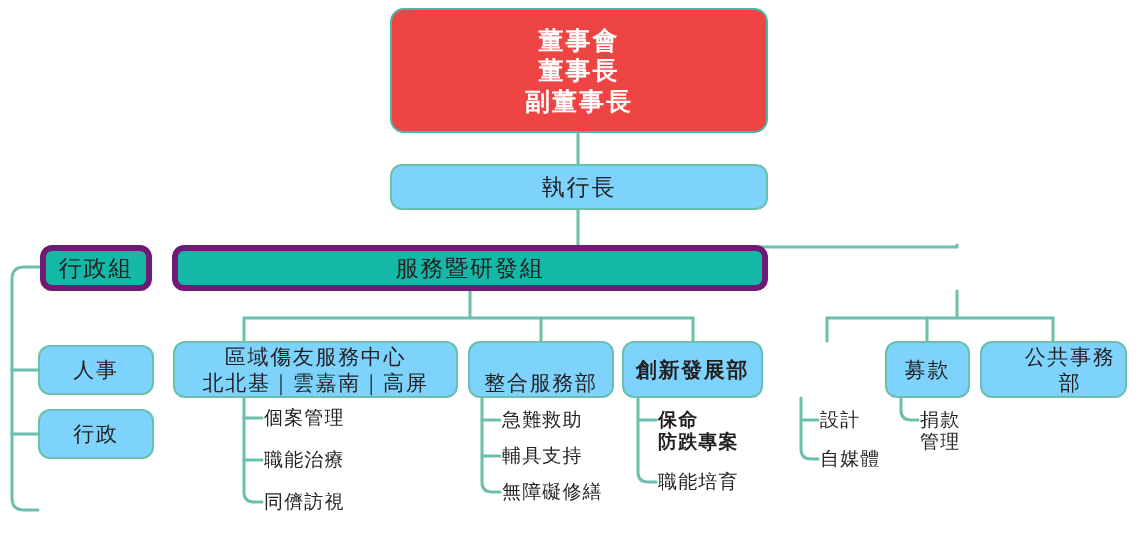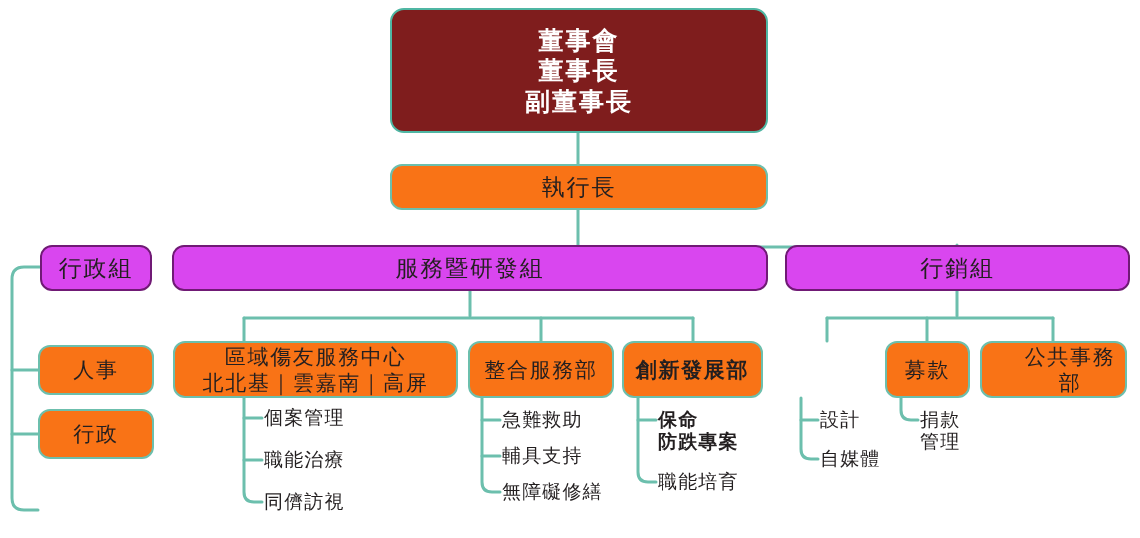--- a/index.html
+++ b/index.html
@@ -32,32 +32,32 @@
     display: flex;
     flex-direction: column;
     align-items: center;
     justify-content: center;
     text-align: center;
     letter-spacing: 0.08em;
     line-height: 1.22;
     color: #231f20;
   }
   .node-box.root {
-    background: #7f1d1d;
+    background: #ef4444;
     border: 2px solid #4fb6a3;
     color: #ffffff;
     border-radius: 14px;
   }
   .node-box.green {
-    background: #f97316;
+    background: #7dd3fc;
     border: 2px solid #6cbfad;
   }
   .node-box.orange {
-    background: #d946ef;
-    border: 2px solid #701a75;
+    background: #14b8a6;
+    border: 6px solid #701a75;
   }
   .leaf-label {
     position: absolute;
     color: #231f20;
     letter-spacing: 0.06em;
     line-height: 1.16;
     white-space: pre-line;
     text-align: left;
   }
   .t-root { font-size: 25px; font-weight: 700; }
@@ -125,36 +125,33 @@
   </div>
 
   <div class="node-box orange t-grp" style="left:40px; top:245px; width:112px; height:46px;">
     <span>行政組</span>
   </div>
 
   <div class="node-box orange t-grp" style="left:172px; top:245px; width:596px; height:46px;">
     <span>服務暨研發組</span>
   </div>
 
-  <div class="node-box orange t-grp" style="left:785px; top:245px; width:345px; height:46px;">
-    <span>行銷組</span>
-  </div>
 
   <div class="node-box green t-dept" style="left:38px; top:345px; width:116px; height:50px;">
     <span>人事</span>
   </div>
   <div class="node-box green t-dept" style="left:38px; top:409px; width:116px; height:50px;">
     <span>行政</span>
   </div>
 
   <div class="node-box green t-dept" style="left:173px; top:341px; width:285px; height:57px;">
     <span>區域傷友服務中心</span>
     <span>北北基｜雲嘉南｜高屏</span>
   </div>
-  <div class="node-box green t-dept" style="left:468px; top:341px; width:146px; height:57px;">
+  <div class="node-box green t-dept" style="left:468px; top:341px; width:146px; height:57px;justify-content:flex-end;">
     <span>整合服務部</span>
   </div>
   <div class="node-box green t-dept" style="left:622px; top:341px; width:141px; height:57px;font-weight:bold;">
     <span>創新發展部</span>
   </div>
 
   <div class="node-box green t-dept" style="left:885px; top:341px; width:85px; height:57px;">
     <span>募款</span>
   </div>
   <div class="node-box green t-dept" style="left:980px; top:341px; width:147px; height:57px;padding-left:33px;">

